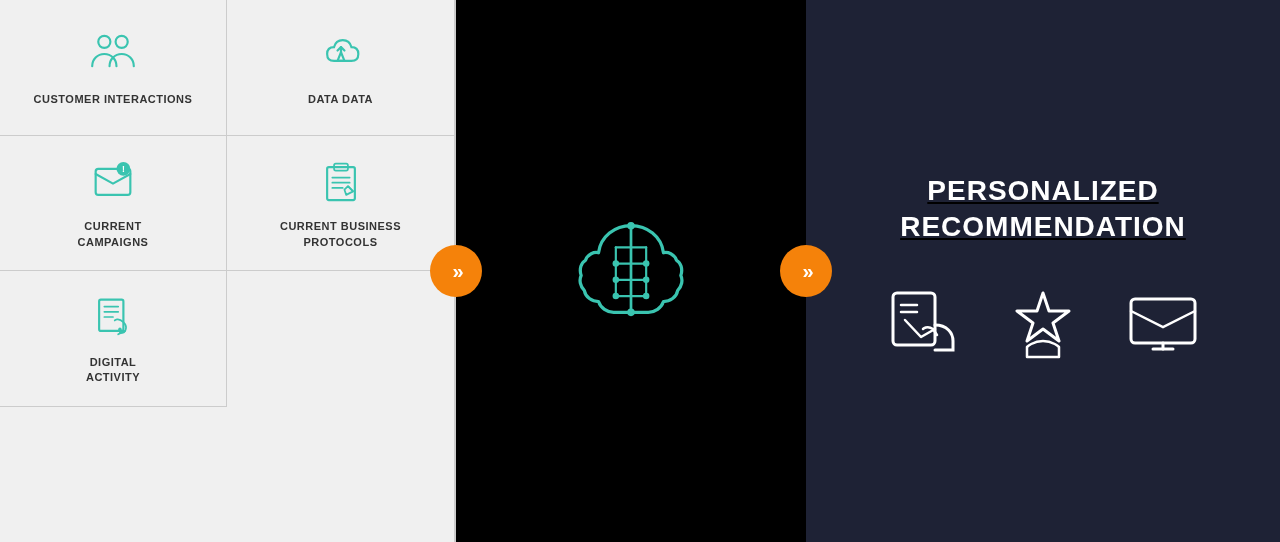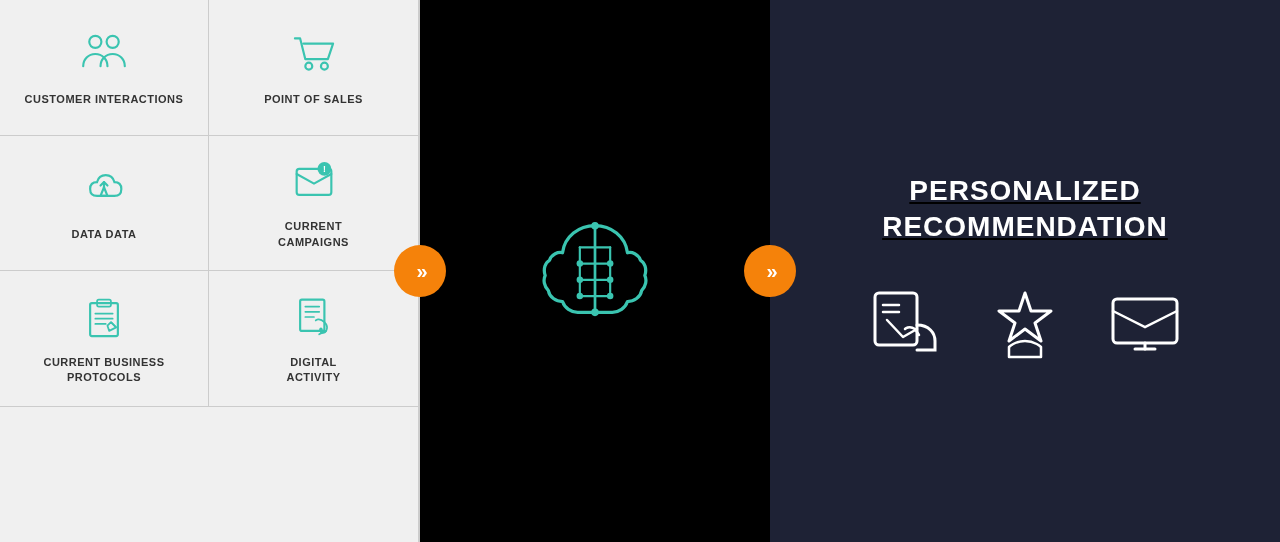--- a/index.html
+++ b/index.html
@@ -6,21 +6,21 @@
     body {
       width: 1280px;
       height: 542px;
       display: flex;
       font-family: Arial, sans-serif;
       overflow: hidden;
     }
 
     
     .left-panel {
-      width: 420px;
+      width: 456px;
       background: #f0f0f0;
       display: grid;
       grid-template-columns: 1fr 1fr;
       grid-template-rows: 1fr 1fr 1fr 1fr;
       border-right: 2px solid #ccc;
     }
 
     .grid-cell {
       display: flex;
       flex-direction: column;
@@ -143,30 +143,20 @@
         <circle cx="40" cy="16" r="7" stroke="#3ac4b0" stroke-width="2.5" fill="none"></circle>
         <path d="M26 44c0-8 6-14 14-14s14 6 14 14" stroke="#3ac4b0" stroke-width="2.5" fill="none" stroke-linecap="round"></path>
       </svg>
     </div>
     <div class="cell-label">CUSTOMER
 INTERACTIONS</div>
   </div>
 
 
 
-  <div class="grid-cell">
-    <div class="cell-icon">
-      <svg viewBox="0 0 60 60" fill="none" xmlns="http://www.w3.org/2000/svg">
-        <path d="M8 12 L14 12 L20 36 L46 36 L52 18 L18 18" stroke="#3ac4b0" stroke-width="2.5" fill="none" stroke-linecap="round" stroke-linejoin="round"></path>
-        <circle cx="24" cy="44" r="4" stroke="#3ac4b0" stroke-width="2.5" fill="none"></circle>
-        <circle cx="42" cy="44" r="4" stroke="#3ac4b0" stroke-width="2.5" fill="none"></circle>
-      </svg>
-    </div>
-    <div class="cell-label">POINT OF SALES</div>
-  </div>
 
   <div class="grid-cell">
     <div class="cell-icon">
       <svg viewBox="0 0 60 60" fill="none" xmlns="http://www.w3.org/2000/svg">
         <path d="M42 38 Q50 38 50 30 Q50 22 42 22 Q40 14 32 14 Q24 14 22 22 Q14 22 14 30 Q14 38 22 38 Z" stroke="#3ac4b0" stroke-width="2.5" fill="none"></path>
         <line x1="30" y1="28" x2="26" y2="38" stroke="#3ac4b0" stroke-width="2.5" stroke-linecap="round"></line>
         <line x1="30" y1="28" x2="34" y2="38" stroke="#3ac4b0" stroke-width="2.5" stroke-linecap="round"></line>
         <line x1="26" y1="38" x2="34" y2="38" stroke="#3ac4b0" stroke-width="2.5" stroke-linecap="round"></line>
         <line x1="30" y1="22" x2="30" y2="28" stroke="#3ac4b0" stroke-width="2.5" stroke-linecap="round"></line>
         <polyline points="26,26 30,22 34,26" stroke="#3ac4b0" stroke-width="2.5" fill="none" stroke-linecap="round" stroke-linejoin="round"></polyline>

